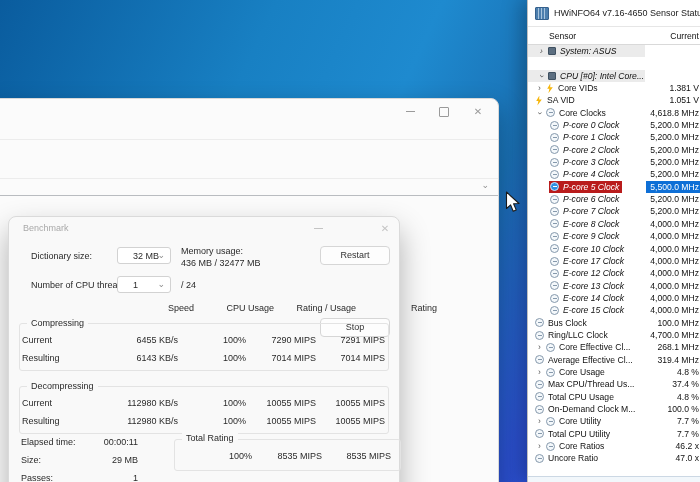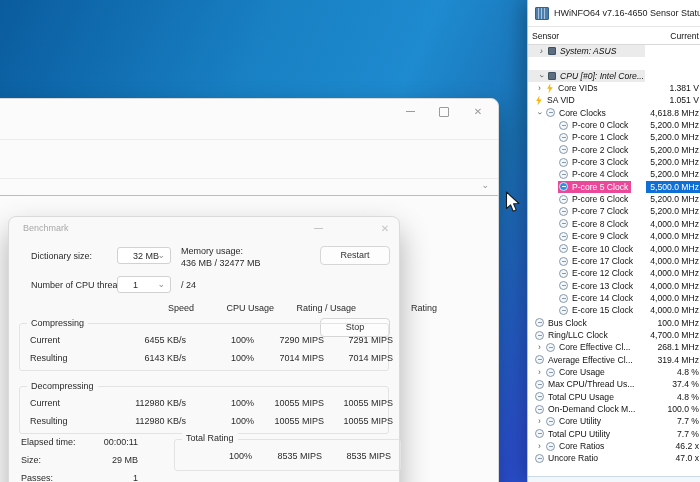--- a/index.html
+++ b/index.html
@@ -43,53 +43,53 @@
   .mem{position:absolute;left:172px;top:28px;line-height:12px;white-space:nowrap;}
   .threads-total{position:absolute;left:172px;top:63px;}
   .btn{position:absolute;left:311px;width:70px;height:19px;background:#fdfdfd;border:1px solid #d6d6d6;border-radius:4px;
     text-align:center;line-height:17px;box-sizing:border-box;color:#333;}
   .btn-restart{top:29px;}
   .btn-stop{top:57px;margin-top:44px;}
   .bench-table{position:absolute;left:8px;top:84px;width:374px;}
   .bt-head{display:grid;grid-template-columns:95px 61px 68px 70px 69px;padding-left:9px;height:14px;line-height:14px;gap:12px;}
   .bt-head span,.bt-c{text-align:right;white-space:nowrap;}
   .bt-head span:first-child{text-align:left;}
-  .gb{position:relative;border:1px solid #e3e3e3;border-radius:3px;margin:8px 2px 0 2px;padding:7px 5px 3px 10px;}
+  .gb{position:relative;border:1px solid #e3e3e3;border-radius:3px;margin:8px 2px 0 2px;padding:7px 5px 3px 2px;}
   .gb-label{position:absolute;top:-6px;left:7px;background:#f9f9f9;padding:0 4px;white-space:nowrap;}
   .bt-row{display:grid;grid-template-columns:95px 61px 68px 70px 69px;height:18px;line-height:18px;}
   .gb2{margin-top:15px;}
   .dlg-footer{position:absolute;left:8px;top:216px;width:374px;height:58px;}
   .ft-grid{position:absolute;left:4px;top:0;display:grid;grid-template-columns:72px 45px;grid-auto-rows:18px;line-height:18px;}
   .ft-grid .v{text-align:right;}
   .total-box{position:absolute;left:157px;top:6px;width:227px;height:32px;border:1px solid #e3e3e3;border-radius:3px;box-sizing:border-box;}
   .total-box .gb-label{top:-7px;}
   .tr-vals{display:grid;grid-template-columns:71px 70px 69px;padding:0 6px;margin-top:9px;line-height:14px;}
   .tr-vals span{text-align:right;}
 
   
   .hwinfo{position:absolute;left:527px;top:0;width:180px;height:482px;background:#fff;
     border-left:1px solid #bfbfbf;box-shadow:-6px 0 18px rgba(0,0,0,.25);font-size:8.6px;color:#111;}
   .hw-title{height:26px;display:flex;align-items:center;gap:5px;padding-left:7px;border-bottom:1px solid #e6e6e6;font-size:9px;color:#1a1a1a;}
   .ic-hwinfo{width:12px;height:11px;flex:none;border:1px solid #35618e;border-radius:1px;
     background:linear-gradient(90deg,#4d7fae 0 2px,#a8c4dd 2px 3px,#4d7fae 3px 5px,#a8c4dd 5px 6px,#4d7fae 6px 8px,#a8c4dd 8px 9px,#4d7fae 9px 12px);}
   .hw-cols{height:17px;display:flex;align-items:center;border-bottom:1px solid #d9d9d9;}
-  .hw-cols .c1{width:117px;padding-left:4px;box-sizing:border-box;}
+  .hw-cols .c1{width:117px;padding-left:21px;box-sizing:border-box;}
   .hw-cols .c2{flex:1;text-align:right;padding-right:9px;}
   .hw-rows{position:relative;}
   .hw-row{display:flex;height:12.35px;line-height:12.35px;align-items:center;}
   .hw-row .cell-label{width:117px;display:flex;align-items:center;overflow:hidden;box-sizing:border-box;white-space:nowrap;}
   .hw-row .cell-value{flex:1;text-align:right;padding-right:9px;border-left:1px solid #fff;white-space:nowrap;}
   .hw-row.group .cell-label,.hw-row.group .cell-value{background:#ebebeb;font-style:italic;}
   .hw-row.lvl0 .cell-label{padding-left:8px;}
   .hw-row.lvl1 .cell-label{padding-left:6px;}
-  .hw-row.lvl2 .cell-label{padding-left:30px;}
+  .hw-row.lvl2 .cell-label{padding-left:21px;font-style:italic;}
   .chev{width:11px;flex:none;color:#555;font-size:8.5px;text-align:center;display:inline-block;}
   .chev.exp{transform:rotate(90deg);}
   .rc{display:inline-flex;align-items:center;padding:0 3px 0 1px;height:12.35px;}
-  .hw-row.sel .rc{background:#ec4899;color:#fff;}
+  .hw-row.sel .rc{background:#b91c1c;color:#fff;}
   .hw-row.sel .cell-value{background:#0e6fd6;color:#fff;}
   .ic{flex:none;margin-right:4px;box-sizing:border-box;}
   .ic-chip{width:8px;height:8px;background:#5c6e80;border:1px solid #3f5060;border-radius:1px;}
   .ic-clock,.ic-gauge{width:9px;height:9px;border-radius:50%;border:1px solid #8699ac;background:#f4f8fb;position:relative;}
   .ic-clock:after,.ic-gauge:after{content:"";position:absolute;left:1.5px;right:1.5px;top:3px;height:1px;background:#8699ac;}
   .sel .ic-clock,.sel .ic-gauge{border-color:#cfe6ff;background:#2f8fe0;}
   .sel .ic-clock:after,.sel .ic-gauge:after{background:#fff;}
   .ic-bolt{width:8px;height:10px;background:#f6b60d;clip-path:polygon(55% 0,15% 55%,42% 55%,30% 100%,85% 40%,52% 40%);}
   .hw-footer{position:absolute;left:0;right:0;bottom:0;height:5px;border-top:1px solid #ccd8e4;background:#f2f7fb;}
 

